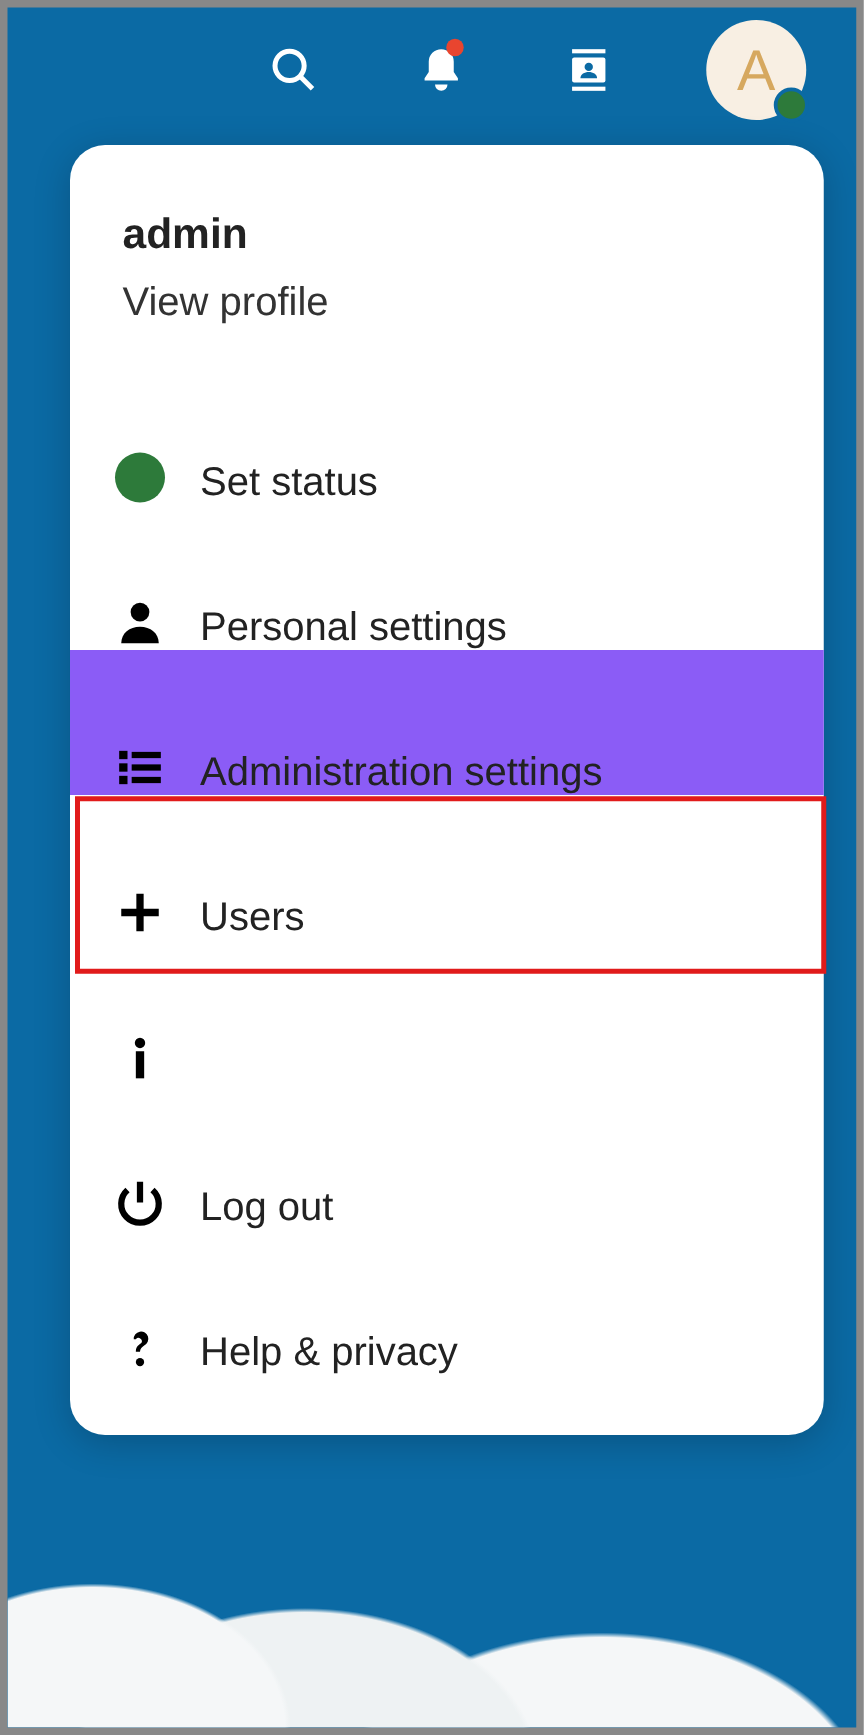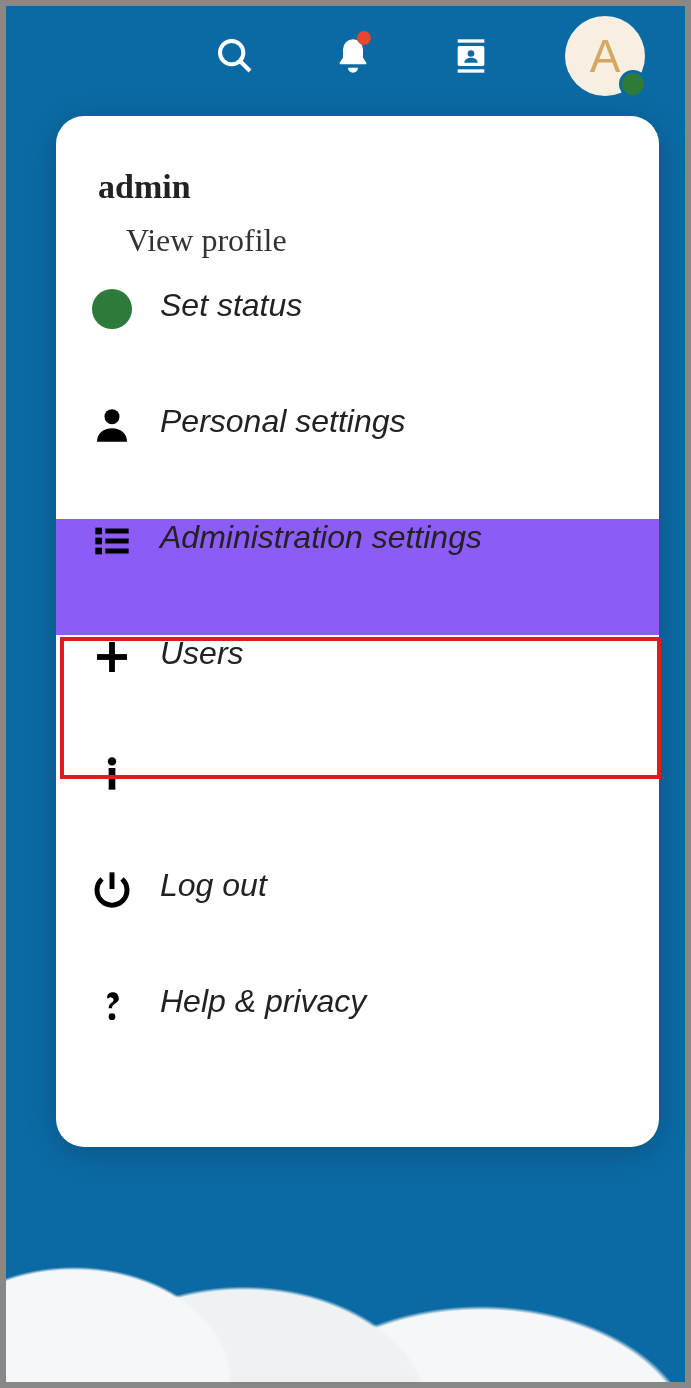--- a/index.html
+++ b/index.html
@@ -81,43 +81,40 @@
       top: 110px;
       left: 50px;
       right: 26px;
       background: #fff;
       border-radius: 28px;
       padding: 52px 0 48px 0;
       box-shadow: 0 6px 30px rgba(0,0,0,.2);
     }
     .dd-header {
       padding: 0 42px 28px 42px;
-      font-family: Liberation Serif, serif;
     }
     .dd-user {
       font-weight: 700;
       font-size: 34px;
       color: #222;
       margin-bottom: 16px;
     }
     .dd-profile {
       font-size: 32px;
       color: #333;
       cursor: pointer;
-      margin-left: 28px;
     }
     .dd-item {
       display: flex;
-      align-items: flex-start;
+      align-items: flex-end;
       padding: 0 34px;
       height: 116px;
       cursor: pointer;
       color: #222;
       position: relative;
-      font-style: italic;
     }
     .dd-item.highlighted {
       background: #8b5cf6;
     }
     .dd-icon {
       width: 44px;
       height: 44px;
       display: flex;
       align-items: center;
       justify-content: center;

